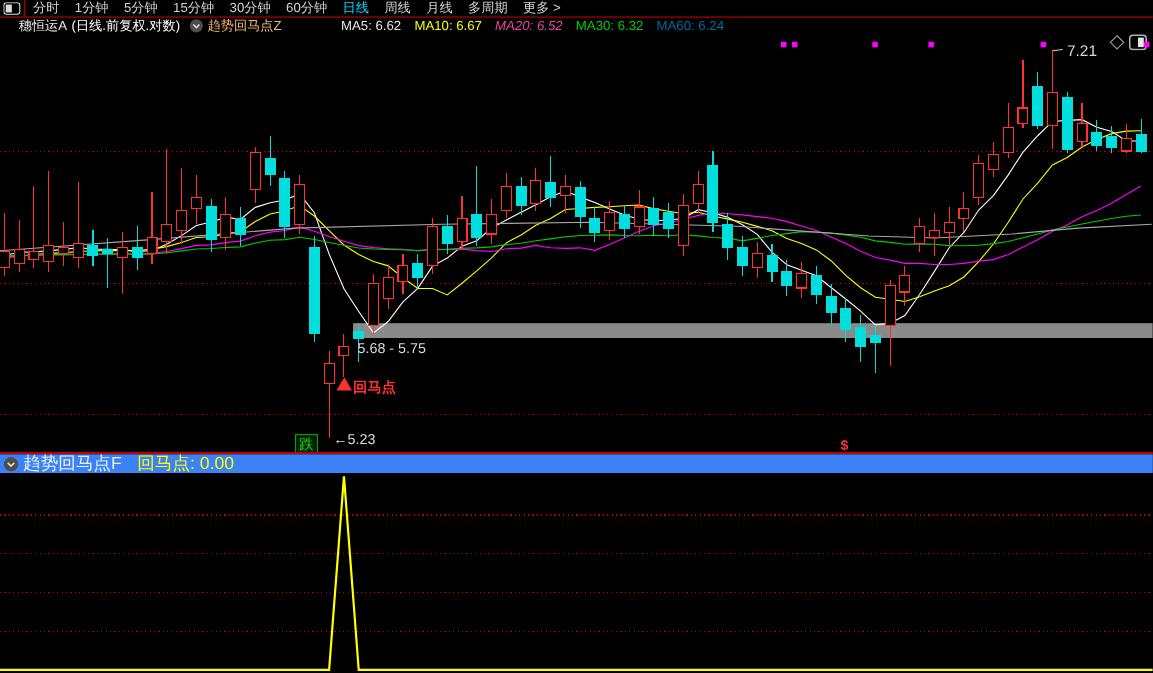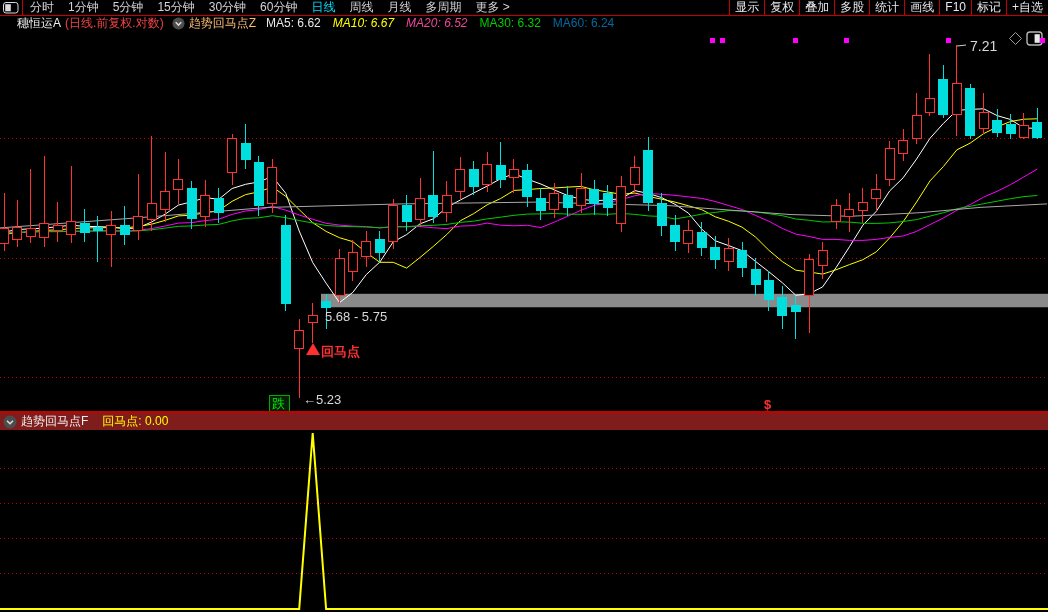--- a/index.html
+++ b/index.html
@@ -10,28 +10,28 @@
   .layout-ico{flex:0 0 auto;margin:1px 3px 0 3px;display:flex;align-items:center;}
   .vsep{width:1px;height:15px;background:#c40000;flex:0 0 auto;}
   .menu-left{display:flex;align-items:center;flex:0 0 auto;}
   .menu-item{color:#d4d4d4;font-size:12px;line-height:15px;padding:0 7px;white-space:nowrap;cursor:default;}
   .menu-item.selected{color:#00d9ff;}
   .menu-right{margin-left:auto;display:flex;align-items:stretch;height:15px;flex:0 0 auto;}
   .menu-right .menu-item{border-left:1px solid #c40000;padding:0 5px;display:flex;align-items:center;color:#e8e8e8;}
   .infobar{position:absolute;top:16px;left:0;width:1048px;height:14px;display:flex;align-items:center;
            font-size:12px;line-height:14px;white-space:nowrap;overflow:hidden;}
   .infobar .sym{color:#efefef;margin-left:17px;}
-  .infobar .mode{color:#ef4444;margin-left:4px;}
+  .infobar .mode{color:#ffffff;margin-left:4px;}
   .circle-ico{display:inline-flex;margin:0 4px 0 8px;}
   .ind-name{color:#fdba74;margin-right:10px;}
   .ma-label{margin-right:12px;}
   #main-chart{position:absolute;top:30px;left:0;}
   #sub-chart{position:absolute;top:430px;left:0;}
-  .subheader{position:absolute;top:413px;left:0;width:1048px;height:17px;background:#7f1d1d;
-             display:flex;align-items:center;font-size:12px;line-height:17px;white-space:nowrap;}
+  .subheader{position:absolute;top:413px;left:0;width:1048px;height:17px;background:#3b82f6;
+             display:flex;align-items:center;font-size:16px;line-height:17px;white-space:nowrap;}
   .subheader .sub-name{color:#efefef;margin-right:14px;}
   .subheader .sub-value{color:#ffff00;}
   .corner-icos{position:absolute;top:30px;left:1008px;width:40px;height:16px;display:flex;gap:3px;align-items:center;}
   svg text{font-family:"Liberation Sans","DejaVu Sans",sans-serif;}
 </style>
 </head>
 <body>
 
 <div id="app">
 
@@ -49,44 +49,33 @@
         <span class="menu-item">5分钟</span>
         <span class="menu-item">15分钟</span>
         <span class="menu-item">30分钟</span>
         <span class="menu-item">60分钟</span>
         <span class="menu-item selected">日线</span>
         <span class="menu-item">周线</span>
         <span class="menu-item">月线</span>
         <span class="menu-item">多周期</span>
         <span class="menu-item">更多 &gt;</span>
       </div>
-    <div class="menu-right" id="menu-right">
-        <span class="menu-item">显示</span>
-        <span class="menu-item">复权</span>
-        <span class="menu-item">叠加</span>
-        <span class="menu-item">多股</span>
-        <span class="menu-item">统计</span>
-        <span class="menu-item">画线</span>
-        <span class="menu-item">F10</span>
-        <span class="menu-item">标记</span>
-        <span class="menu-item">+自选</span>
-      </div>
   </div>
 
   <div class="infobar">
     <span class="sym">穗恒运A</span>
     <span class="mode">(日线.前复权.对数)</span>
     <span class="circle-ico">
       <svg width="13" height="13" viewBox="0 0 14 14">
         <circle cx="7" cy="7" r="6.5" fill="#4d4d4d"></circle>
         <path d="M4 5.7 L7 8.7 L10 5.7" stroke="#dadada" stroke-width="1.6" fill="none"></path>
       </svg>
     </span>
     <span class="ind-name">趋势回马点Z</span>
-    <span id="ma-labels"><span class="ma-label" style="color: rgb(232, 232, 232);">MA5: 6.62</span><span class="ma-label" style="color: rgb(255, 255, 0); font-style: italic;">MA10: 6.67</span><span class="ma-label" style="color: #ec4899; font-style: italic;">MA20: 6.52</span><span class="ma-label" style="color: rgb(0, 204, 0);">MA30: 6.32</span><span class="ma-label" style="color: #0369a1;">MA60: 6.24</span></span>
+    <span id="ma-labels"><span class="ma-label" style="color: rgb(232, 232, 232); margin-left: 44px;">MA5: 6.62</span><span class="ma-label" style="color: rgb(255, 255, 0);">MA10: 6.67</span><span class="ma-label" style="color: #ec4899; font-style: italic;">MA20: 6.52</span><span class="ma-label" style="color: rgb(0, 204, 0);">MA30: 6.32</span><span class="ma-label" style="color: #0369a1;">MA60: 6.24</span></span>
   </div>
 
   <div class="corner-icos">
     <svg width="15" height="15" viewBox="0 0 15 15">
       <path d="M7.5 1.5 L13.5 7.5 L7.5 13.5 L1.5 7.5 Z" fill="none" stroke="#9a9a9a"></path>
     </svg>
     <svg width="17" height="15" viewBox="0 0 17 15">
       <rect x="1" y="1" width="15" height="13" rx="3" fill="none" stroke="#b4b4b4" stroke-width="1.4"></rect>
       <rect x="8.6" y="3.2" width="5.2" height="8.6" fill="#e8e8e8"></rect>
     </svg>

